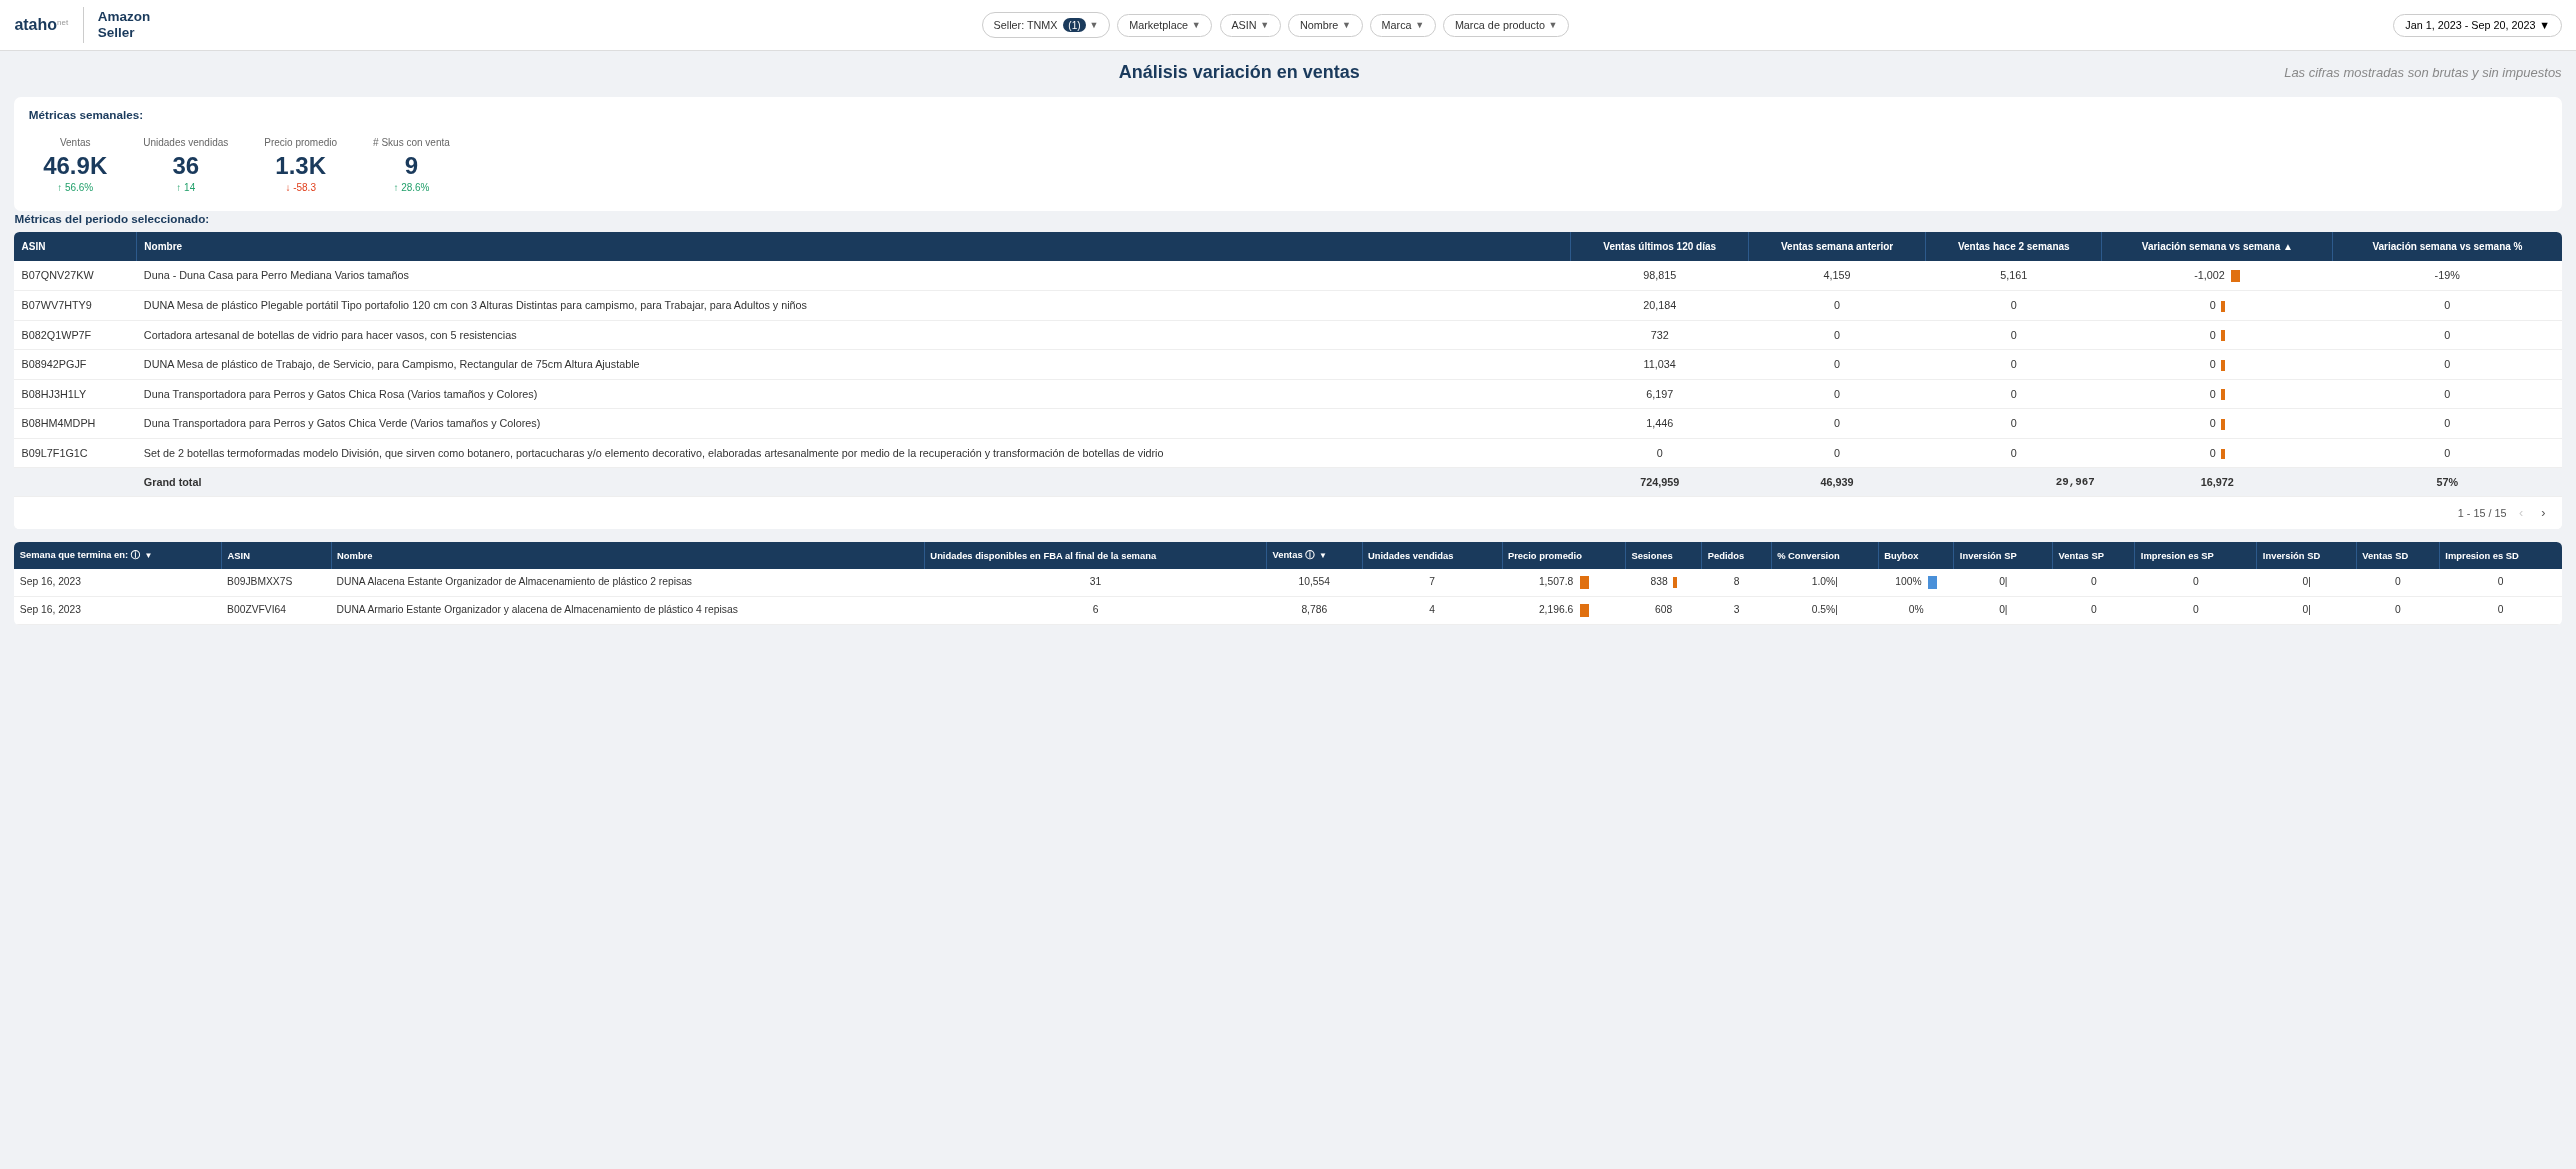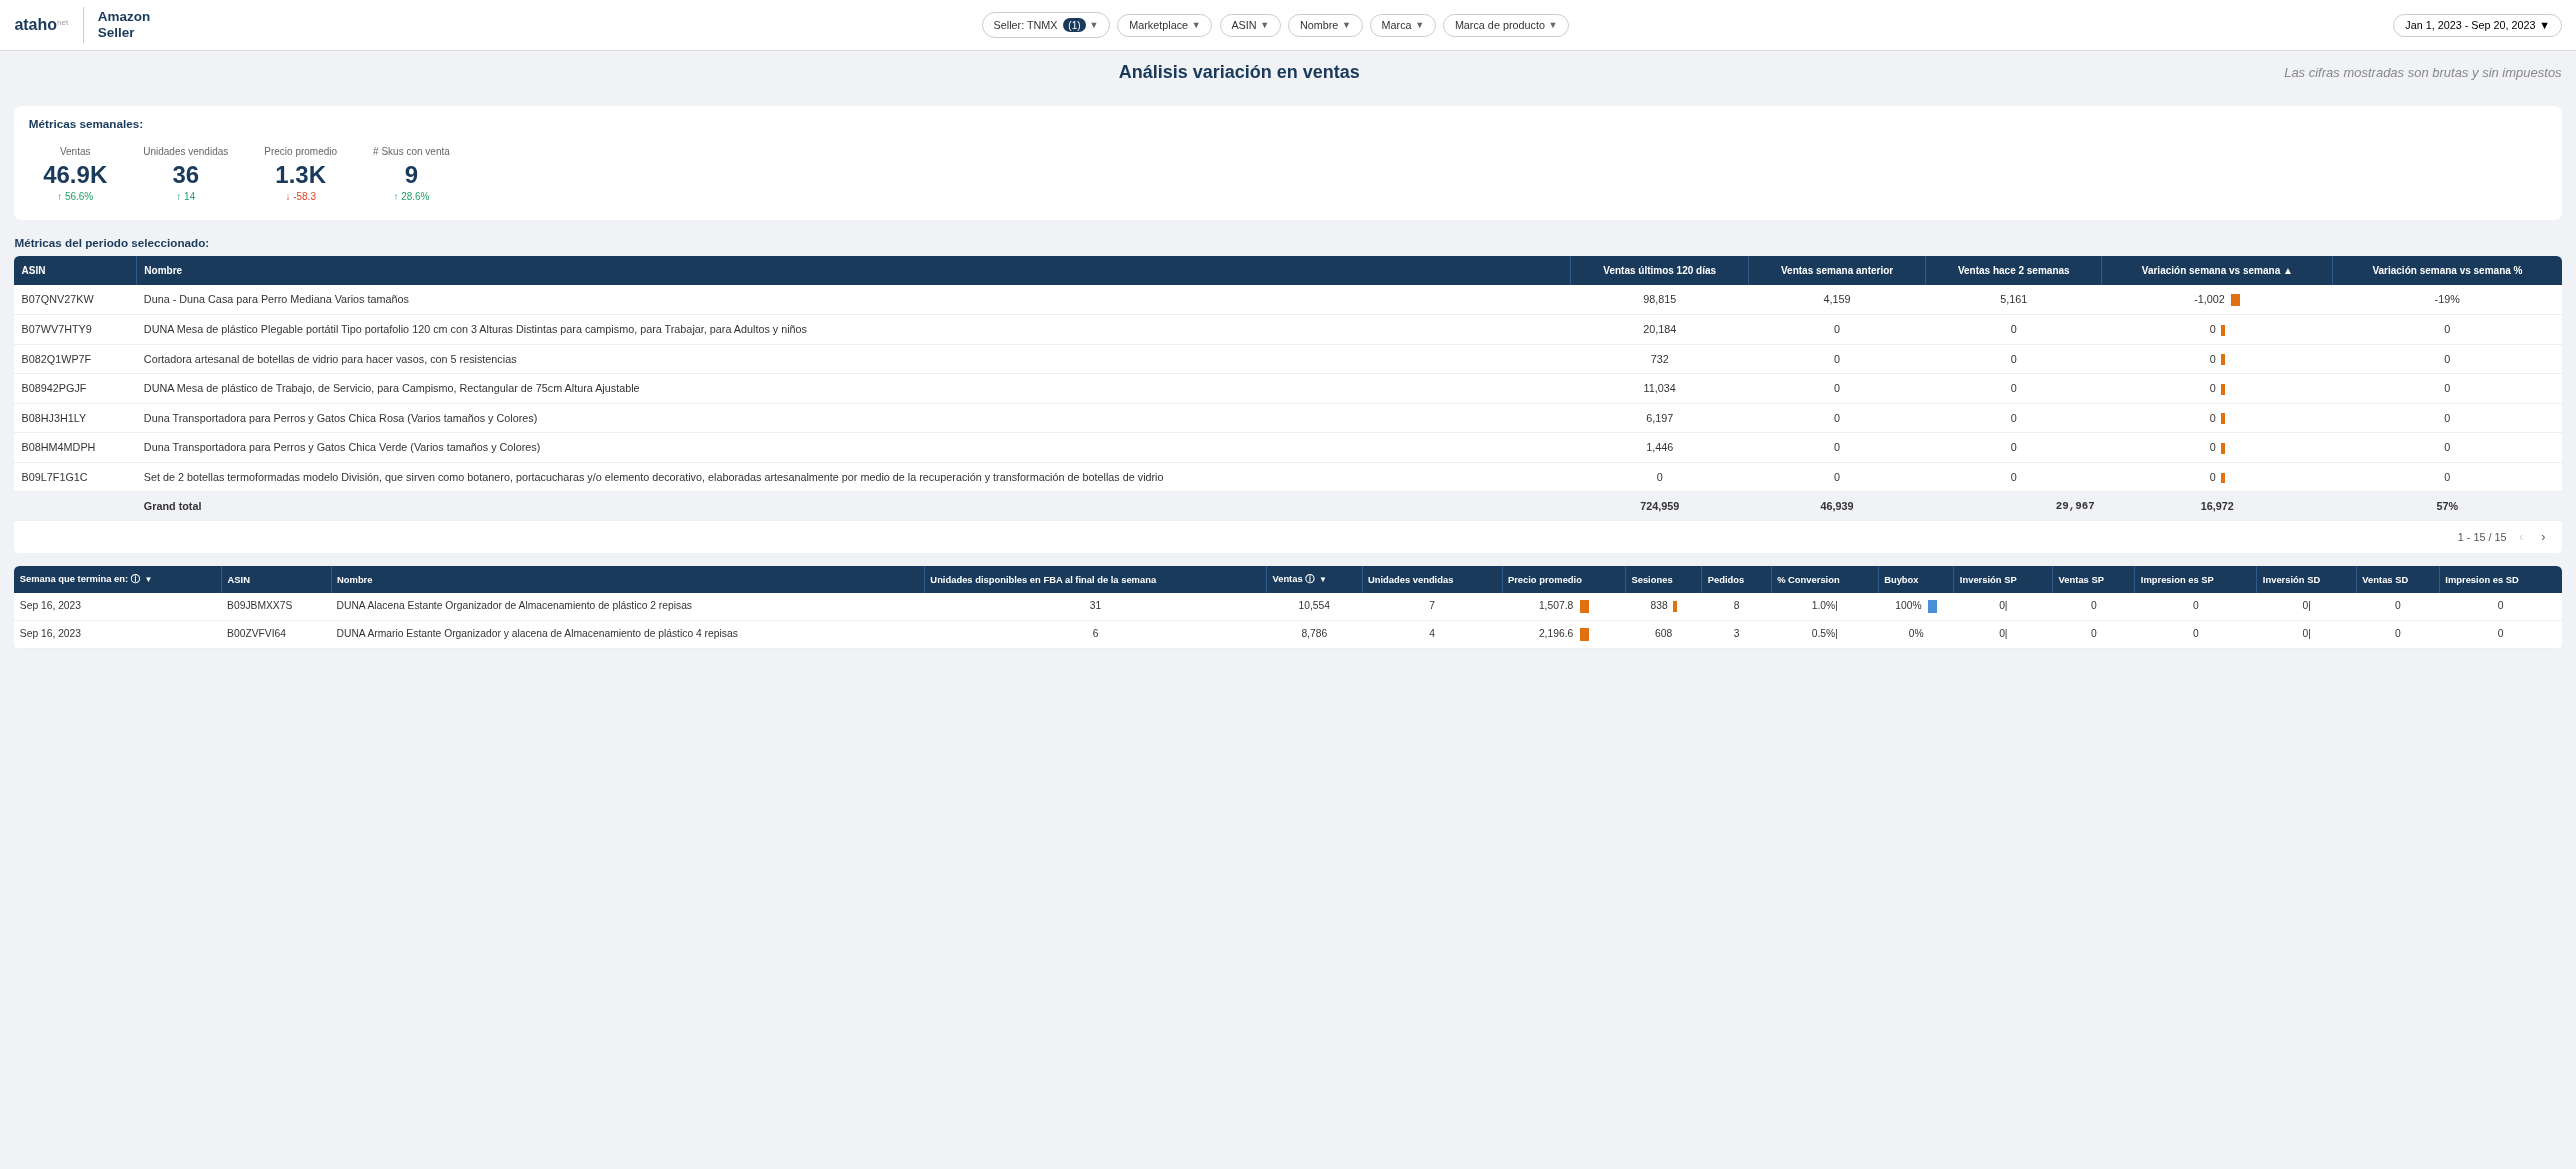--- a/index.html
+++ b/index.html
@@ -12,26 +12,26 @@
     .filters { display: flex; align-items: center; gap: 7.2px; flex: 1; flex-wrap: wrap; justify-content: center; }
     .filter-btn { display: flex; align-items: center; gap: 3.6px; border: 0.9px solid #ccc; border-radius: 18px; padding: 4.5px 10.8px; background: white; cursor: pointer; font-size: 10.8px; color: #333; white-space: nowrap; }
     .filter-btn .caret { font-size: 9px; color: #666; }
     .filter-tag { background: #1a3a5c; color: white; border-radius: 18px; padding: 1.8px 5.4px; font-size: 10px; margin-left: 1.8px; }
     .date-btn { border: 0.9px solid #ccc; border-radius: 18px; padding: 4.5px 10.8px; background: white; cursor: pointer; font-size: 10.8px; display: flex; align-items: center; gap: 3.6px; }
 
     
     .main { padding: 10.8px 14.4px; }
 
     
-    .page-title-row { display: flex; justify-content: space-between; align-items: center; margin-bottom: 23px; }
+    .page-title-row { display: flex; justify-content: space-between; align-items: center; margin-bottom: 14px; }
     .page-title { font-size: 18px; font-weight: bold; color: #1a3a5c; text-align: center; flex: 1; }
     .disclaimer { font-size: 13px; color: #888; font-style: italic; text-align: right; }
 
     
-    .metrics-section { background: white; border-radius: 7px; padding: 10.8px 14.4px; margin-bottom: 16px; }
+    .metrics-section { background: white; border-radius: 7px; padding: 10.8px 14.4px; margin-bottom: 1px; }
     .metrics-label { font-size: 11.7px; font-weight: bold; color: #1a3a5c; margin-bottom: 9px; }
     .metrics-cards { display: flex; gap: 36px; padding: 7.2px 14.4px; }
     .metric-card { display: flex; flex-direction: column; align-items: center; }
     .metric-title { font-size: 10px; color: #666; margin-bottom: 3.6px; }
     .metric-value { font-size: 24px; font-weight: bold; color: #1a3a5c; }
     .metric-change { font-size: 10px; margin-top: 1.8px; }
     .change-up { color: #22a06b; }
     .change-down { color: #e03e1a; }
 
     

